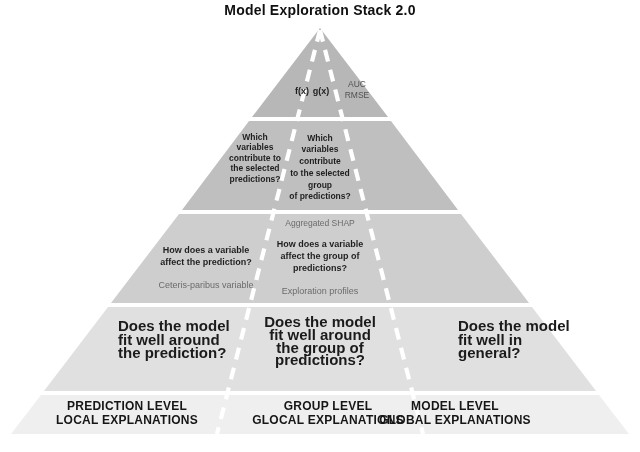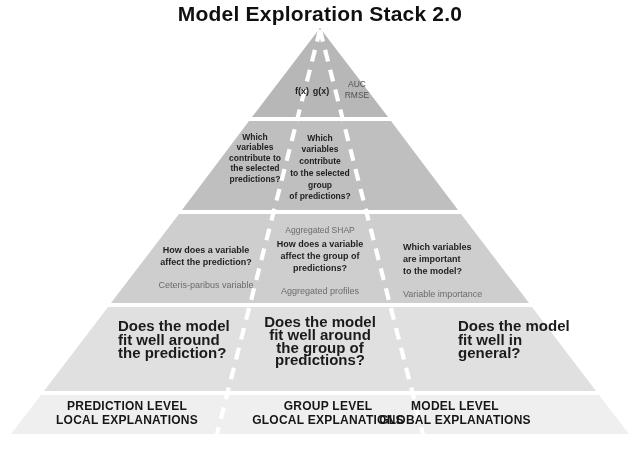--- a/index.html
+++ b/index.html
@@ -8,21 +8,21 @@
     width: 640px;
     height: 452px;
     background: #ffffff;
     overflow: hidden;
     font-family: "Liberation Sans", sans-serif;
   }
   .title {
     position: absolute;
     top: 2px; left: 0; width: 640px;
     text-align: center;
-    font-size: 21px;
+    font-size: 14px;
     font-weight: 700;
     letter-spacing: 0.2px;
     color: #101010;
   }
   svg.pyramid { position: absolute; left: 0; top: 0; }
   .tb {
     position: absolute;
     white-space: pre-line;
     font-size: 8.5px;
     line-height: 10.5px;
@@ -73,39 +73,33 @@
 the selected
 predictions?</div>
   </div>
   <div class="tb center" style="left:320px; top:122px;">
     <div class="q" style="line-height:11.8px;">Which
 variables
 contribute
 to the selected
 group
 of predictions?</div>
-    <div class="m" style="margin-top:11px;">Aggregated SHAP</div>
+    <div class="m" style="margin-top:4px;">Aggregated SHAP</div>
   </div>
 
   <div class="tb center b3" style="left:206px; top:233px;">
     <div class="q">How does a variable
 affect the prediction?</div>
     <div class="m">Ceteris-paribus variable</div>
   </div>
   <div class="tb center b3" style="left:320px; top:227px;">
     <div class="q">How does a variable
 affect the group of
 predictions?</div>
-    <div class="m">Aggregated profiles</div>
-  </div>
-  <div class="tb left b3" style="left:403px; top:230px;">
-    <div class="q">Which variables
-are important
-to the model?</div>
-    <div class="m">Variable importance</div>
+    <div class="m">Exploration profiles</div>
   </div>
 
   <div class="tb left b4q" style="left:118px; top:319px;">Does the model
 fit well around
 the prediction?</div>
   <div class="tb center b4q" style="left:320px; top:316px; line-height:12.8px;">Does the model
 fit well around
 the group of
 predictions?</div>
   <div class="tb left b4q" style="left:458px; top:319px;">Does the model

